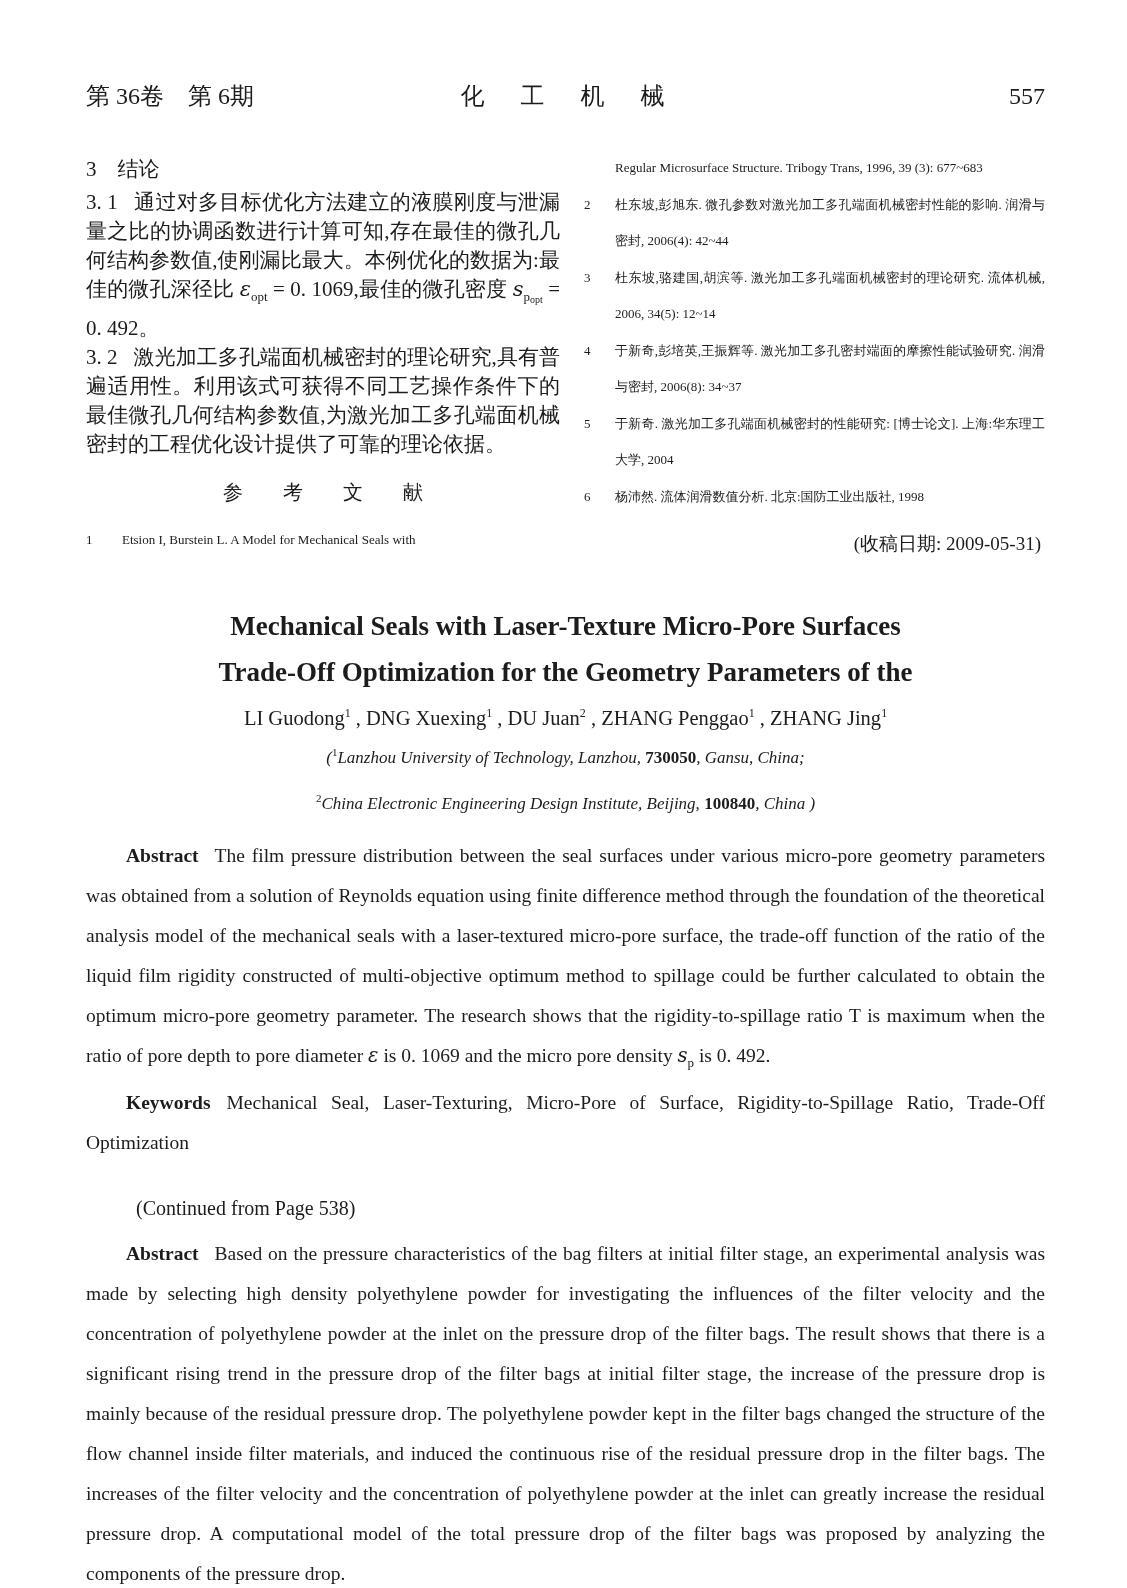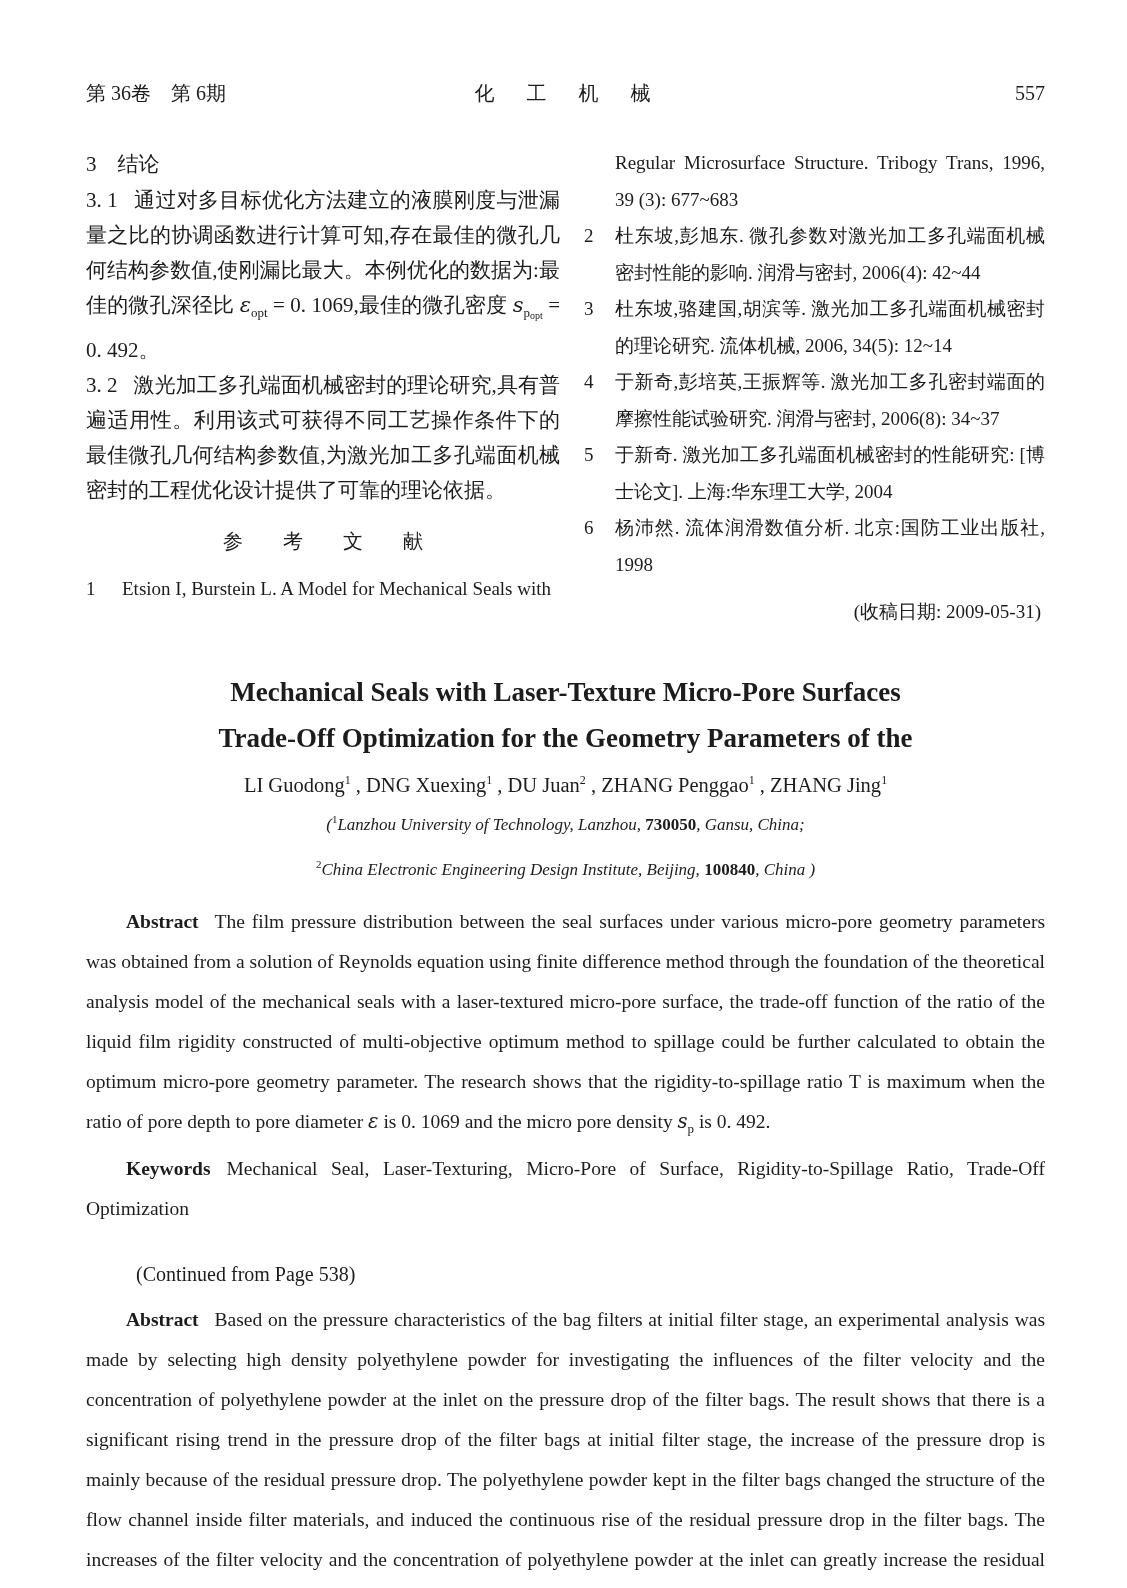--- a/index.html
+++ b/index.html
@@ -10,49 +10,49 @@
     color: #1c1c1c;
     font-family: "Liberation Serif", "DejaVu Serif", serif;
     overflow: hidden;
   }
   .page { padding: 80px 82px 0 86px; }
 
   
   .running-head {
     display: flex;
     align-items: baseline;
-    font-size: 20px;
+    font-size: 24px;
   }
   .rh-left  { width: 300px; }
   .rh-center{ flex: 1; text-align: center; letter-spacing: 6px; }
   .rh-right { width: 300px; text-align: right; }
 
   
   .columns { display: flex; margin-top: 38px; }
   .col-left  { width: 474px; }
   .col-gap   { width: 24px; }
   .col-right { width: 461px; }
 
-  .cn-body { font-size: 21px; line-height: 35px; text-align: justify; }
+  .cn-body { font-size: 21px; line-height: 29px; text-align: justify; }
   .sec-heading { font-size: 21px; line-height: 38px; }
   .para-lead { margin-right: 16px; }
 
   .formula-sym { font-style: italic; font-family: "DejaVu Serif", serif; }
   sub.s1 { font-size: 13px; }
   sub.s2 { font-size: 10px; vertical-align: -7px; }
   sub.esub { font-size: 13px; }
 
   .refs-heading {
     text-align: center;
     font-size: 20px;
     margin-top: 20px;
     margin-bottom: 16px;
   }
 
-  .ref-item { display: flex; font-size: 19px; line-height: 36.5px; text-align: justify; }
+  .ref-item { display: flex; font-size: 13px; line-height: 36.5px; text-align: justify; }
   .ref-num  { width: 36px; flex: none; }
   .ref-text { flex: 1; }
   .col-right .ref-num { width: 31px; }
   .ref-item-left { margin-top: 6px; }
 
   .received {
     text-align: right;
     font-size: 19px;
     margin-top: 16px;
     padding-right: 4px;

